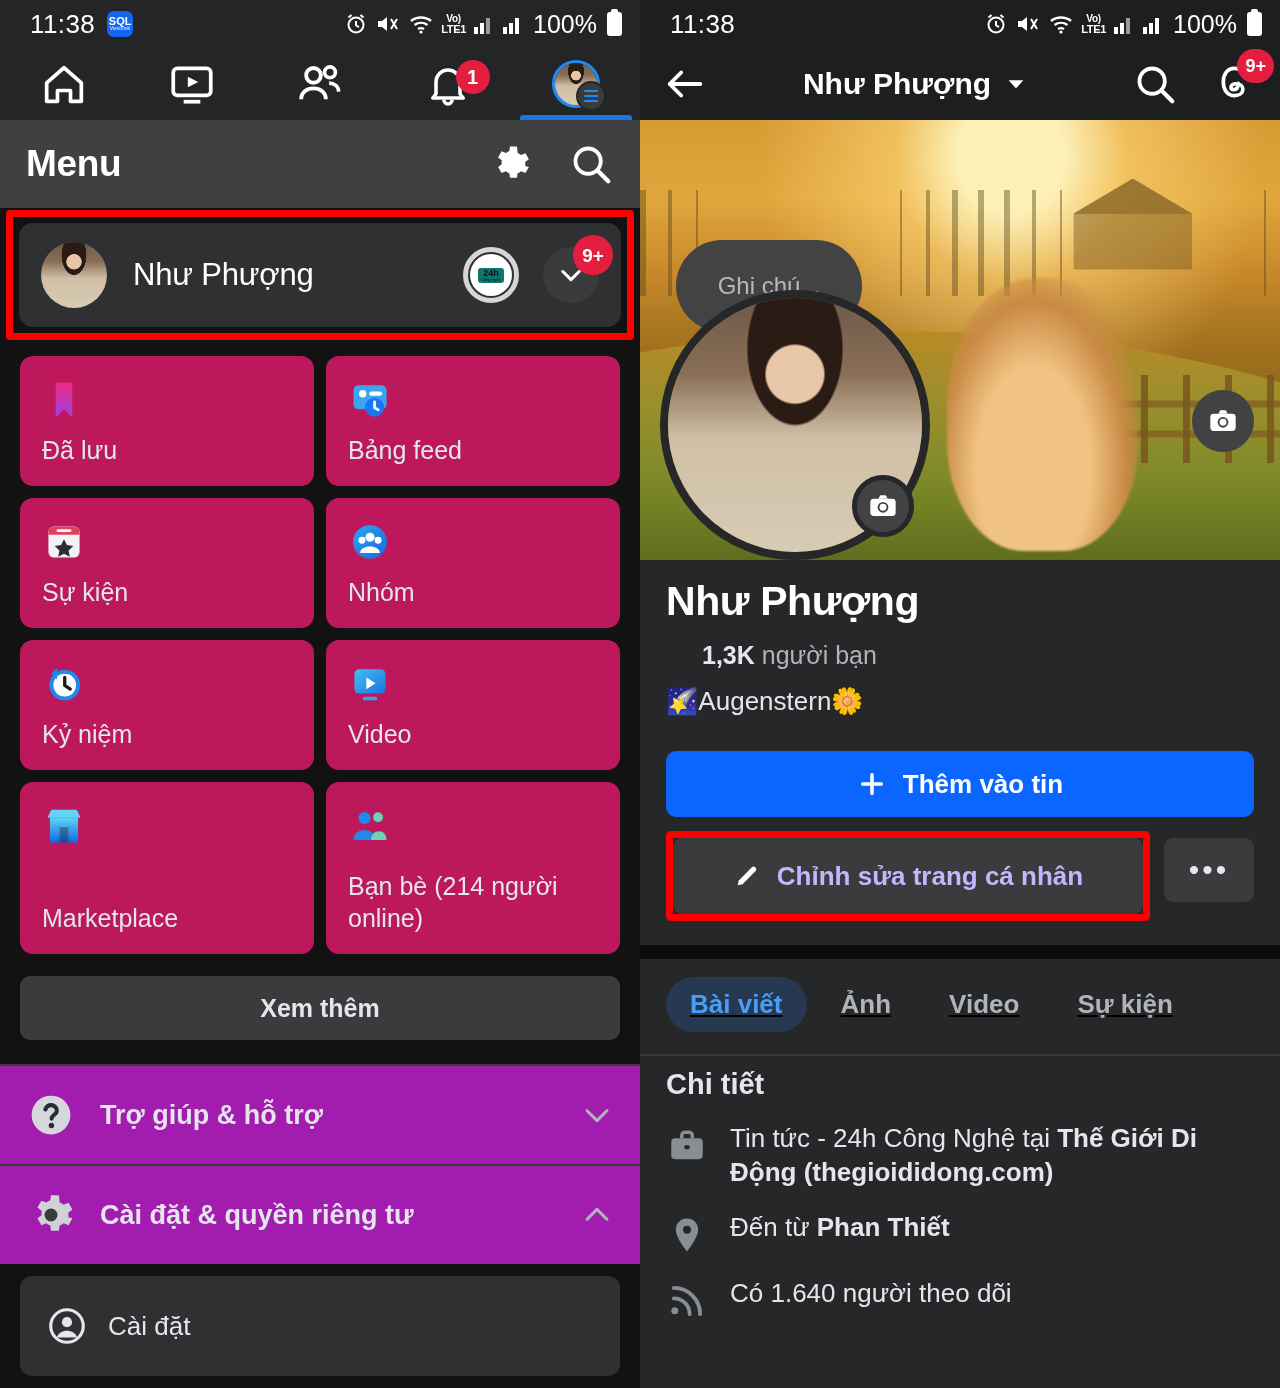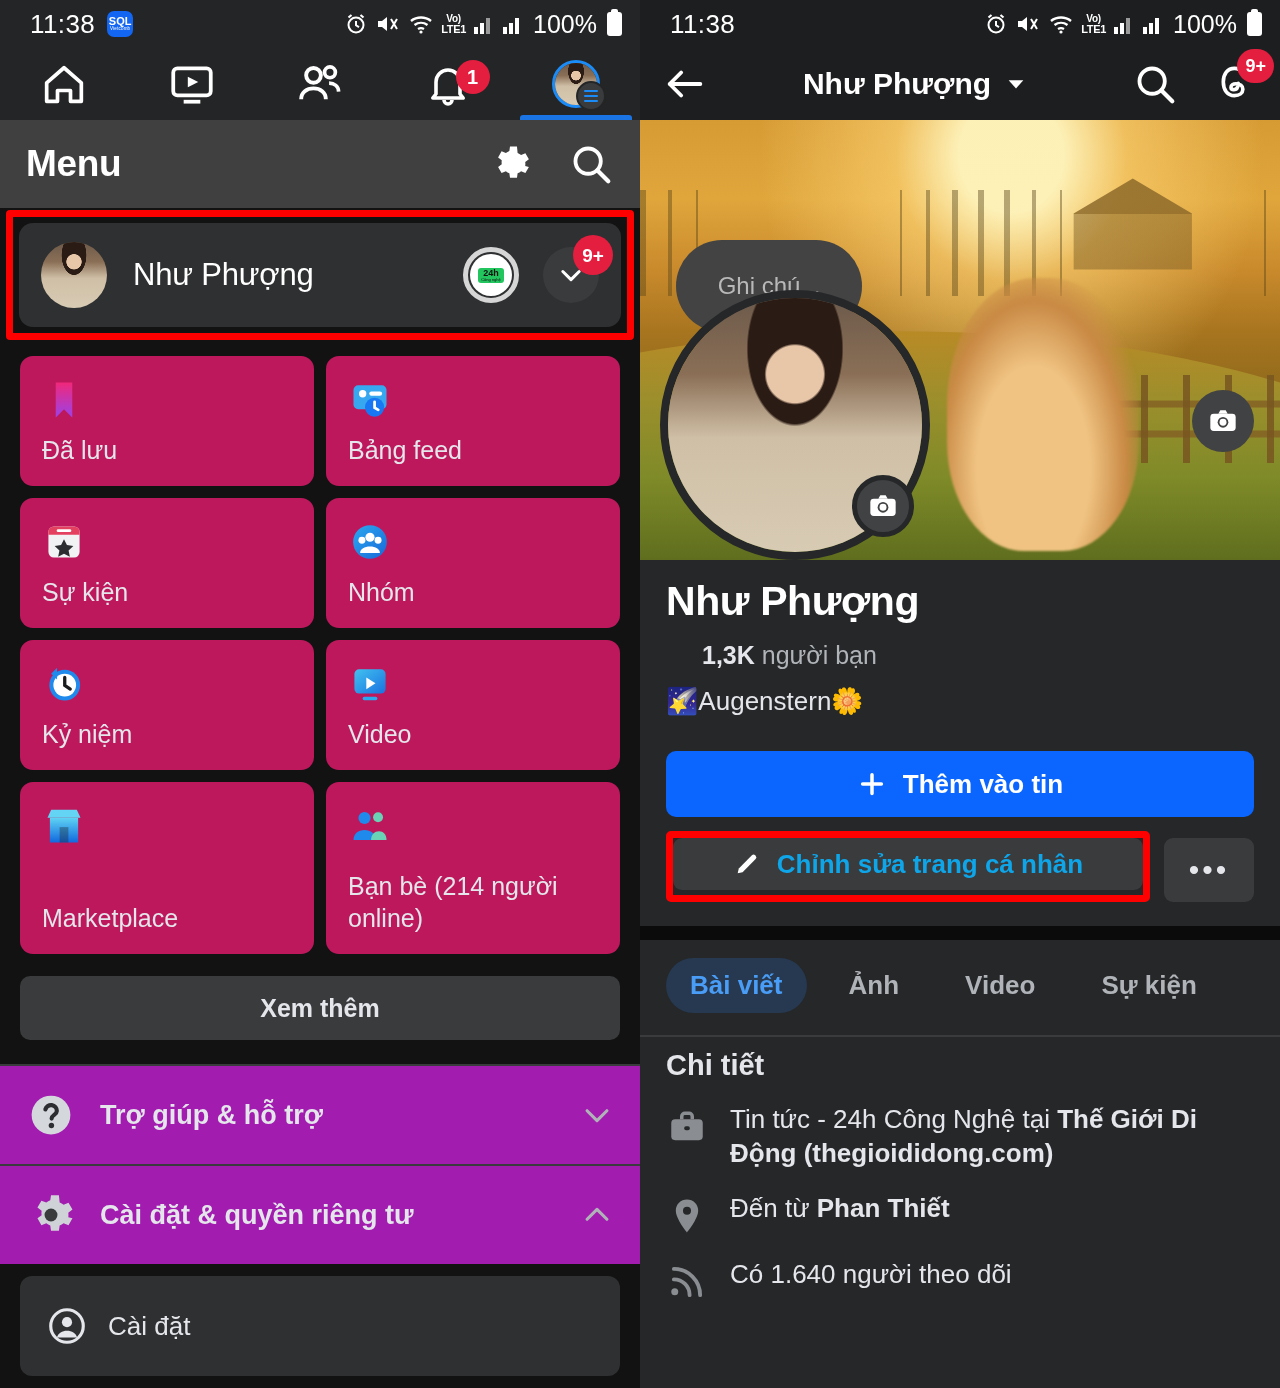--- a/index.html
+++ b/index.html
@@ -142,21 +142,21 @@
   .ring24 .circ {
     position:absolute; inset:0; border-radius:50%;
     border: 5px solid #d6d6d6;
     clip-path: polygon(0 0,100% 0,100% 28%,62% 28%,62% 0,100% 0,100% 100%,0 100%);
   }
   .ring24 .inner {
     position:absolute; inset:7px; border-radius:50%; background:#fff;
     display:flex; align-items:center; justify-content:center;
   }
   .ring24 .chip {
-    background:#22c55e; border-radius:3px; font-size:9px; font-weight:700; color:#111;
+    background:#0f766e; border-radius:3px; font-size:9px; font-weight:700; color:#111;
     padding:1px 3px; line-height:1; display:flex; flex-direction:column; align-items:center;
   }
   .ring24 .chip em { font-style:normal; font-size:4px; font-weight:400;}
   .chev-btn {
     width: 56px; height: 56px; border-radius: 50%; background: #3a3b3c;
     display:flex; align-items:center; justify-content:center; position:relative;
   }
   .chev-btn .badge { top: -12px; right: -14px; font-size: 19px; min-width:40px; height:40px;}
 
   
@@ -231,29 +231,29 @@
   .prof-friends b { color: #e4e6eb; font-weight: 700; }
   .prof-bio { font-size: 26px; color: #e4e6eb; margin-top: 16px; }
   .btn-primary {
     margin-top: 34px; height: 66px; background: #0a66ff; border-radius: 10px;
     display: flex; align-items: center; justify-content: center; gap: 16px;
     color: #fff; font-size: 26px; font-weight: 700;
   }
   .action-row { display: flex; gap: 14px; margin-top: 14px; align-items: stretch; }
   .hl-edit { border: 7px solid #ff0000; border-radius: 5px; flex: 1; }
   .btn-secondary {
-    height: 52px; background: #3a3b3c; border-radius: 9px;
+    height: 76px; background: #3a3b3c; border-radius: 9px;
     display: flex; align-items: center; justify-content: center; gap: 16px;
-    color: #0ea5e9; font-size: 26px; font-weight: 700;
+    color: #c4b5fd; font-size: 26px; font-weight: 700;
   }
   .btn-dots { width: 90px; background: #3a3b3c; border-radius: 9px;
     display:flex; align-items:center; justify-content:center; color:#e4e6eb;
     font-size: 30px; letter-spacing: 3px; margin-top: 7px; height: 64px; }
   .divider-thick { height: 14px; background: #0b0b0b; margin-top: 24px; }
-  .tabs { display: flex; align-items: center; gap: 18px; padding: 18px 26px 22px 26px; }
+  .tabs { display: flex; align-items: center; gap: 10px; padding: 18px 26px 22px 26px; text-decoration: underline; }
   .tab { padding: 12px 24px; border-radius: 999px; font-size: 26px; color: #b0b3b8; font-weight: 600;}
   .tab.active { background: #263951; color: #4a9df7; }
   .details-head { font-size: 29px; font-weight: 700; color: #e4e6eb; padding: 12px 26px 0 26px; }
   .detail-row { display: flex; gap: 22px; padding: 20px 26px 0 26px; align-items: flex-start; }
   .detail-row .ic { width: 42px; height: 42px; flex: none; margin-top: 4px; }
   .detail-row .txt { font-size: 26px; color: #e4e6eb; line-height: 1.32; }
   .detail-row .txt b { font-weight: 700; }
 </style>
 </head>
 <body>

